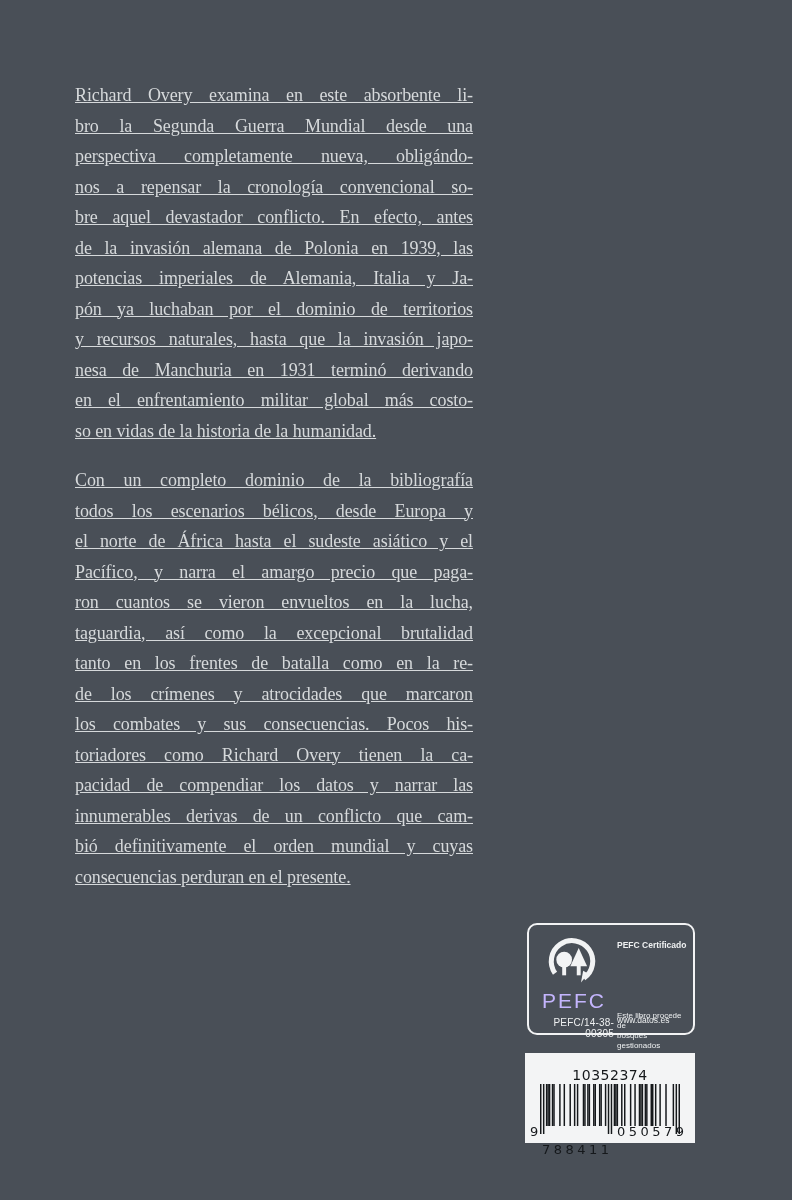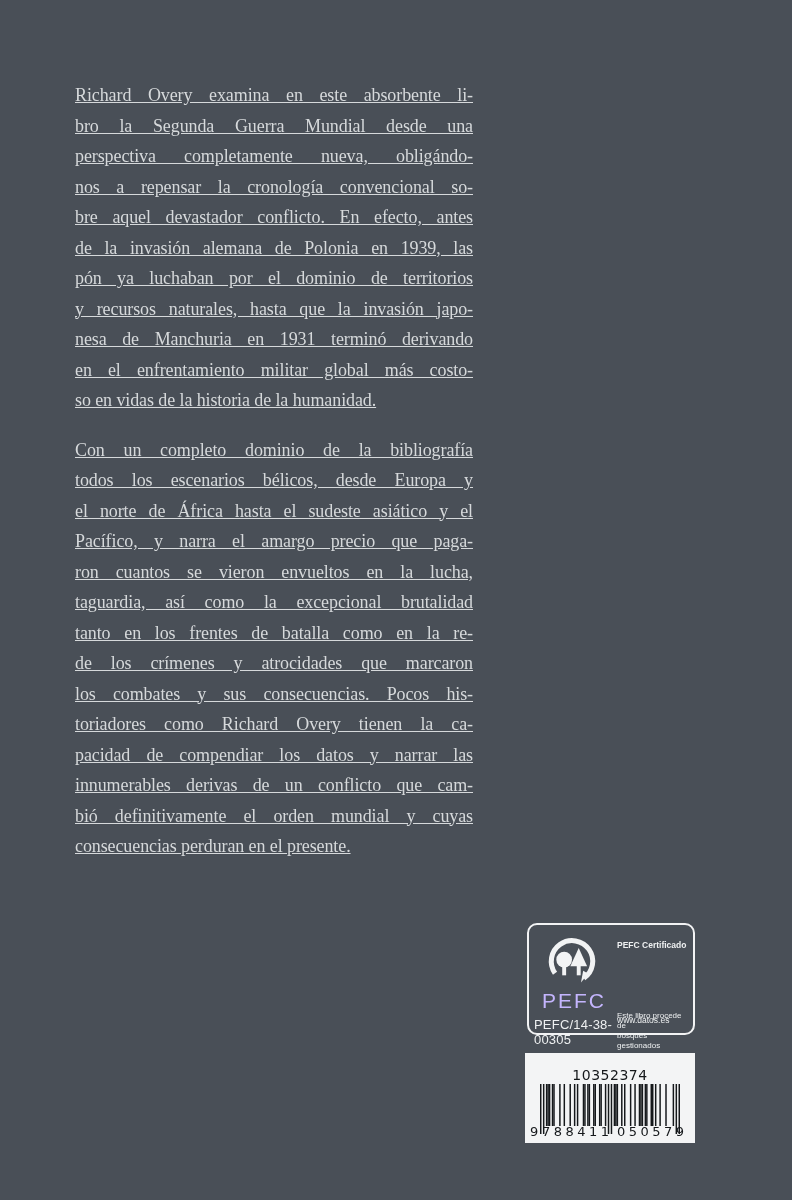--- a/index.html
+++ b/index.html
@@ -22,38 +22,38 @@
   .pefc-box {
     position:absolute; left:527px; top:923px; width:168px; height:112px;
     border:2px solid #f2f3f4; border-radius:10px;
     font-family:"Liberation Sans","DejaVu Sans",sans-serif; color:#eef0f1;
   }
   .pefc-mark { position:absolute; left:15px; top:10px; }
   .pefc-word {
     position:absolute; left:13px; top:64px; width:62px; text-align:center;
     font-size:21px; font-weight:normal; letter-spacing:2px; color:#c4b5fd;
   }
-  .pefc-code { position:absolute; left:5px; top:92px; width:80px; text-align:left; font-size:13px; letter-spacing:0.2px; }
+  .pefc-code { position:absolute; left:5px; top:92px; width:80px; text-align:right; font-size:10px; letter-spacing:0.2px; }
   .pefc-title { position:absolute; left:88px; top:15px; width:74px; font-size:8.5px; font-weight:bold; }
   .pefc-desc  { position:absolute; left:88px; top:42px; width:74px; font-size:8px; line-height:10px;margin-top:44px; }
   .pefc-web   { position:absolute; left:88px; top:90px; width:74px; font-size:8.5px; }
   
   .barcode-box {
     position:absolute; left:525px; top:1053px; width:170px; height:90px;
     background:#f3f4f5; color:#15181b;
     font-family:"DejaVu Sans","Liberation Sans",sans-serif;
   }
   .bc-top { text-align:center; font-size:14px; padding-top:14px; letter-spacing:0.5px; }
   .bc-svg { display:block; margin:1px auto 0; fill:#15181b; }
   .bc-digits {
     display:flex; margin-top:-10px; padding-left:2px;
     font-size:13px; letter-spacing:3.5px; font-weight:500;
   }
   .bc-first { width:15px; letter-spacing:0; text-align:left; padding-left:3px; }
-  .bc-left  { width:68px; text-align:center; }
+  .bc-left  { width:68px; text-align:center;margin-top:18px; }
   .bc-right { width:68px; text-align:center; margin-left:7px; }
   
   .publisher {
     position:absolute; left:73px; top:1079px; width:156px;
     color:#dcdee0; text-align:left;
   }
   .pub-name { white-space:nowrap; letter-spacing:1px; }
   .pub-pre, .pub-post { font-size:27px; }
   .pub-q { font-size:51px; letter-spacing:0; }
   .pub-sub {
@@ -67,20 +67,21 @@
 <div class="page">
 
   <div class="synopsis">
     <div class="paragraph">
         <div class="line">Richard Overy examina en este absorbente li-</div>
         <div class="line">bro la Segunda Guerra Mundial desde una</div>
         <div class="line">perspectiva completamente nueva, obligándo-</div>
         <div class="line">nos a repensar la cronología convencional so-</div>
         <div class="line">bre aquel devastador conflicto. En efecto, antes</div>
         <div class="line">de la invasión alemana de Polonia en 1939, las</div>
+        <div class="line">potencias imperiales de Alemania, Italia y Ja-</div>
         <div class="line">pón ya luchaban por el dominio de territorios</div>
         <div class="line">y recursos naturales, hasta que la invasión japo-</div>
         <div class="line">nesa de Manchuria en 1931 terminó derivando</div>
         <div class="line">en el enfrentamiento militar global más costo-</div>
         <div class="line last">so en vidas de la historia de la humanidad.</div>
       </div>
     <div class="paragraph">
         <div class="line">Con un completo dominio de la bibliografía</div>
         <div class="line">todos los escenarios bélicos, desde Europa y</div>
         <div class="line">el norte de África hasta el sudeste asiático y el</div>

